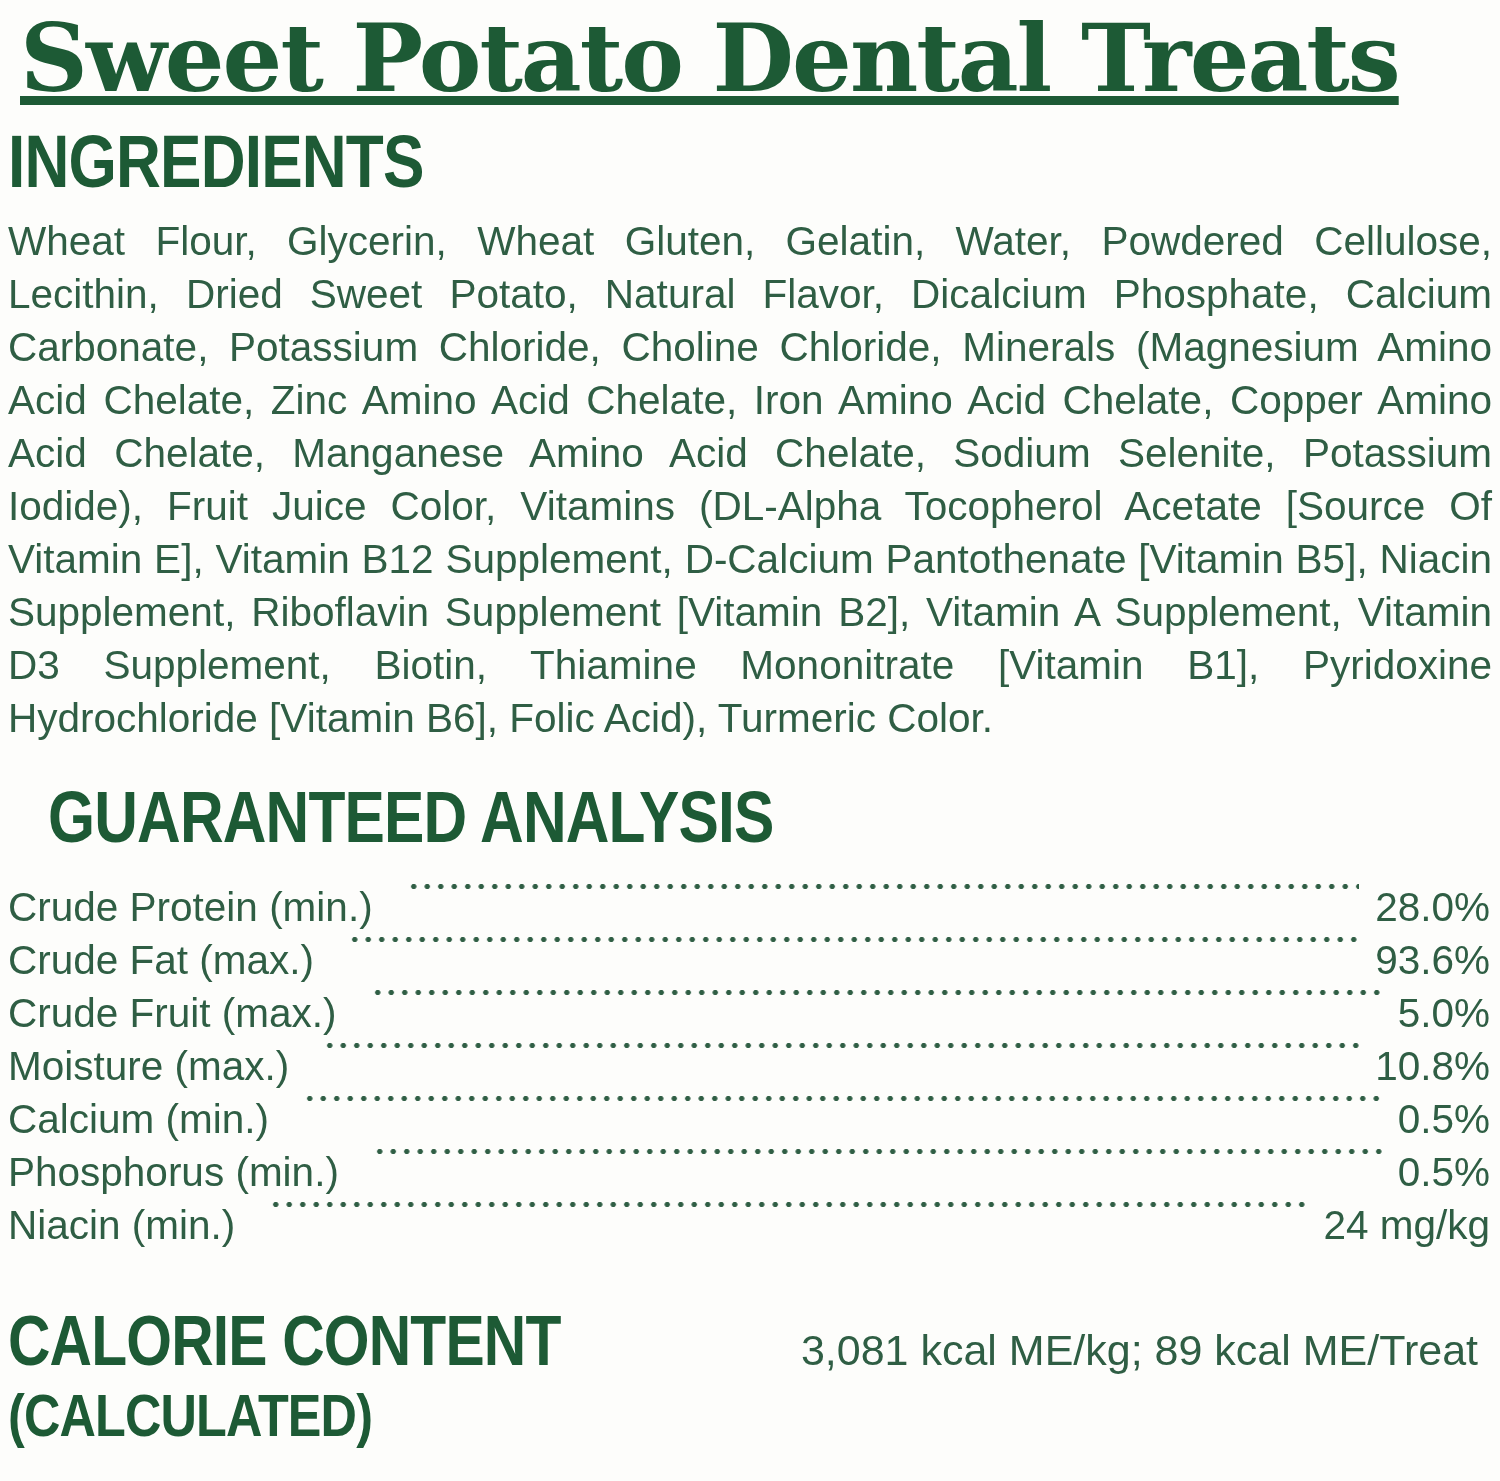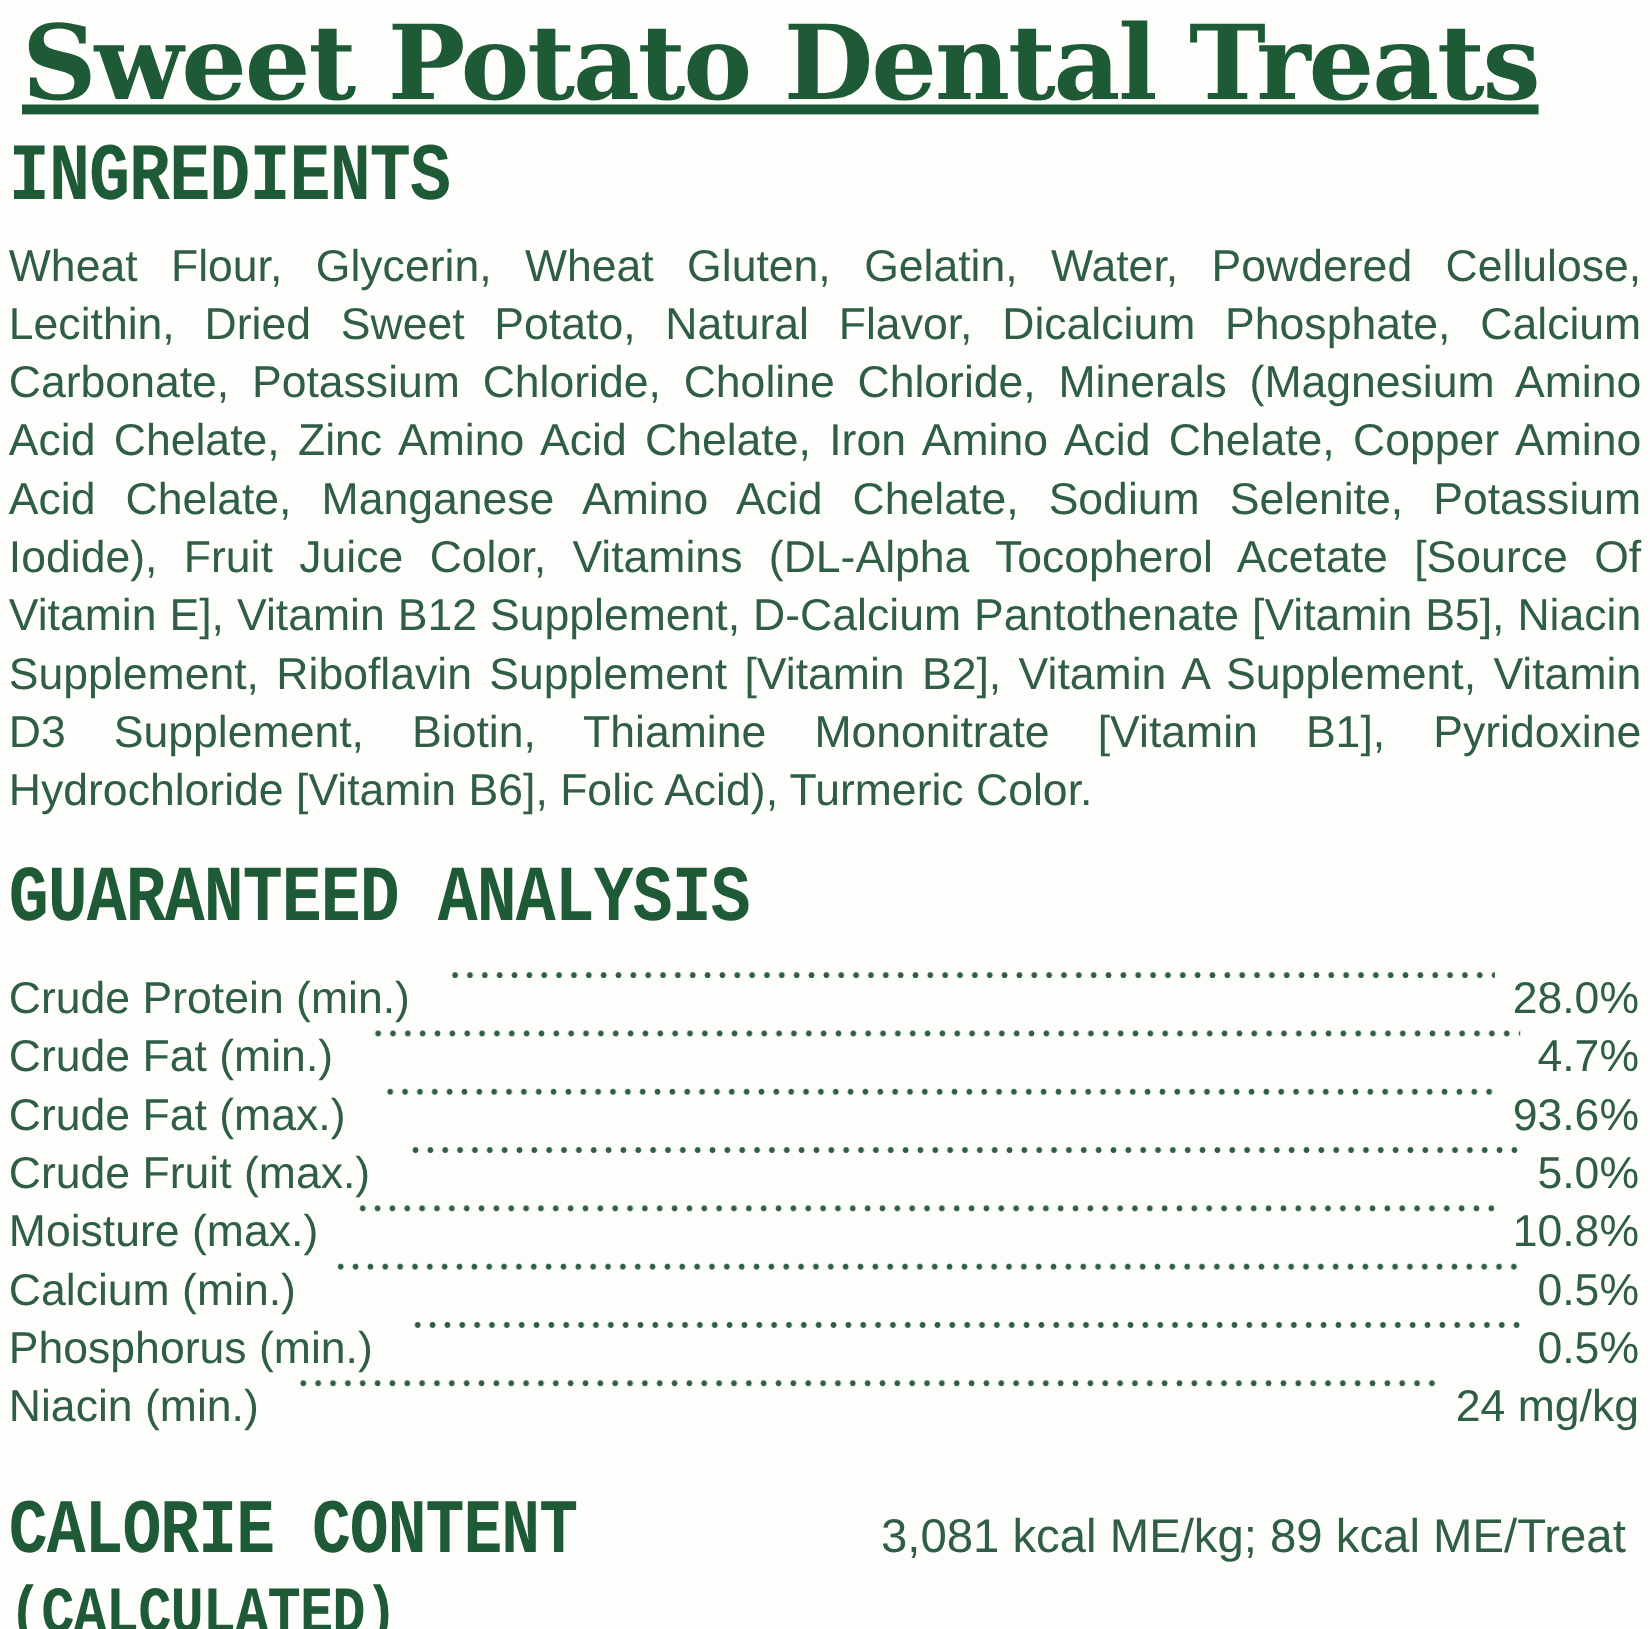--- a/index.html
+++ b/index.html
@@ -30,31 +30,30 @@
     white-space:nowrap;
     text-decoration:underline;
   }
 
   
   .sec-heading{
     margin:0;
     color:var(--green-dark);
     font-weight:bold;
     line-height:1.0;
-    font-family:Liberation Mono, monospace;
   }
   .sec-heading .squeeze{
     display:inline-block;
     transform:scaleX(0.84);
     transform-origin:0 50%;
     letter-spacing:-1px;
     white-space:nowrap;
   }
   .ingredients-heading{font-size:74px;margin-top:12px;}
-  .analysis-heading{font-size:72px;margin-top:36px;}
+  .analysis-heading{font-size:72px;margin-top:36px;margin-left:40px;}
 
   
   .ingredients-text{
     margin:16px 0 0 0;
     width:1484px;
     font-size:40.5px;
     line-height:53px;
     text-align:justify;
     color:var(--green-body);
   }
@@ -119,25 +118,20 @@
       <span class="squeeze">GUARANTEED ANALYSIS</span>
     </h2>
 
     <div class="analysis-table">
       <div class="analysis-row">
         <span class="label">Crude Protein (min.)</span>
         <span class="leader"></span>
         <span class="value">28.0%</span>
       </div>
       <div class="analysis-row">
-        <span class="label">Crude Fat (min.)</span>
-        <span class="leader"></span>
-        <span class="value">4.7%</span>
-      </div>
-      <div class="analysis-row">
         <span class="label">Crude Fat (max.)</span>
         <span class="leader"></span>
         <span class="value">93.6%</span>
       </div>
       <div class="analysis-row">
         <span class="label">Crude Fruit (max.)</span>
         <span class="leader"></span>
         <span class="value">5.0%</span>
       </div>
       <div class="analysis-row">

